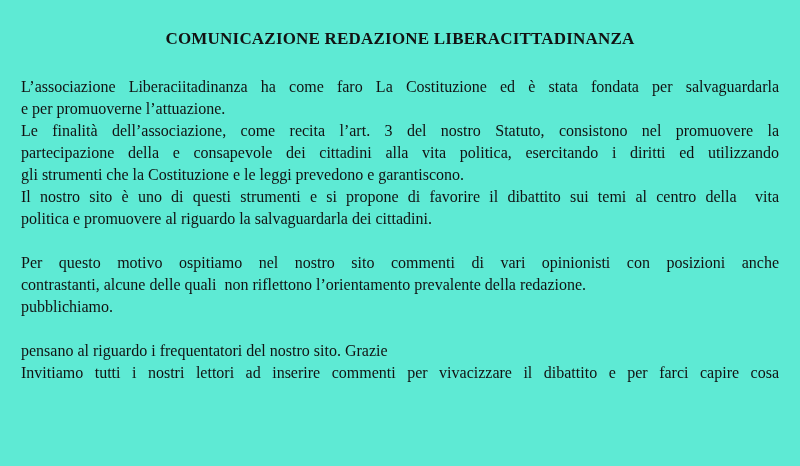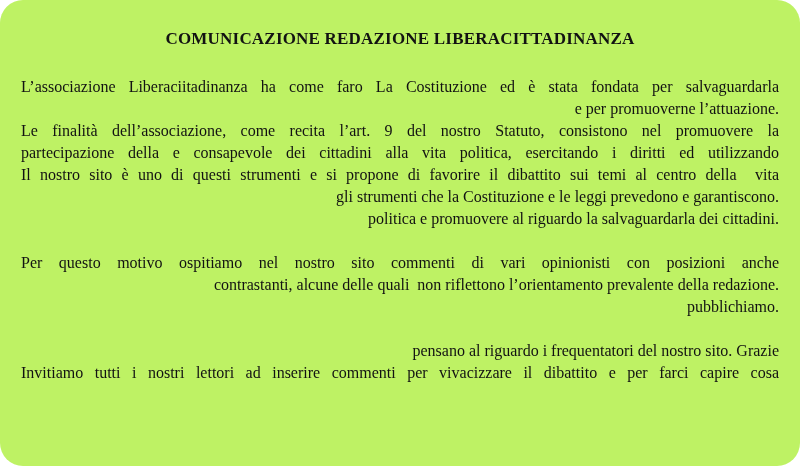--- a/index.html
+++ b/index.html
@@ -1,60 +1,58 @@
 <!DOCTYPE html>
 <html><head>
 <meta charset="utf-8">
 <style>
   html, body { margin: 0; padding: 0; background: #ffffff; }
   .page {
     position: relative;
     width: 800px;
     height: 466px;
-    background: #bef264;
+    background: #5eead4;
     color: #121212;
     font-family: "Liberation Serif", serif;
     box-sizing: border-box;
     padding: 28px 21px 0 21px;
     overflow: hidden;
-    border-radius: 23px;
   }
   .title {
     text-align: center;
     font-weight: bold;
     font-size: 17px;
     line-height: 22px;
     letter-spacing: 0.2px;
     margin: 0 0 26px 0;
   }
   .doc-body { }
   .block + .block { margin-top: 22px; }
   .line {
     font-size: 16px;
     line-height: 22px;
-    text-align: right;
   }
   .line.just {
     text-align: justify;
     text-align-last: justify;
   }
 </style>
 </head>
 <body>
 
 <div class="page">
   <h1 class="title">COMUNICAZIONE REDAZIONE LIBERACITTADINANZA</h1>
   <div class="doc-body">
       <div class="block">
         <div class="line just">L’associazione Liberaciitadinanza ha come faro La Costituzione ed è stata fondata per salvaguardarla</div>
         <div class="line">e per promuoverne l’attuazione.</div>
-        <div class="line just">Le finalità dell’associazione, come recita l’art. 9 del nostro Statuto, consistono nel promuovere la</div>
+        <div class="line just">Le finalità dell’associazione, come recita l’art. 3 del nostro Statuto, consistono nel promuovere la</div>
         <div class="line just">partecipazione della e consapevole dei cittadini alla vita politica, esercitando i diritti ed utilizzando</div>
+        <div class="line">gli strumenti che la Costituzione e le leggi prevedono e garantiscono.</div>
         <div class="line just">Il nostro sito è uno di questi strumenti e si propone di favorire il dibattito sui temi al centro della&nbsp; vita</div>
-        <div class="line">gli strumenti che la Costituzione e le leggi prevedono e garantiscono.</div>
         <div class="line">politica e promuovere al riguardo la salvaguardarla dei cittadini.</div>
       </div>
       <div class="block">
         <div class="line just">Per questo motivo ospitiamo nel nostro sito commenti di vari opinionisti con posizioni anche</div>
         <div class="line">contrastanti, alcune delle quali&nbsp; non riflettono l’orientamento prevalente della redazione.</div>
         <div class="line">pubblichiamo.</div>
       </div>
       <div class="block">
         <div class="line">pensano al riguardo i frequentatori del nostro sito. Grazie</div>
         <div class="line just">Invitiamo tutti i nostri lettori ad inserire commenti per vivacizzare il dibattito e per farci capire cosa</div>

